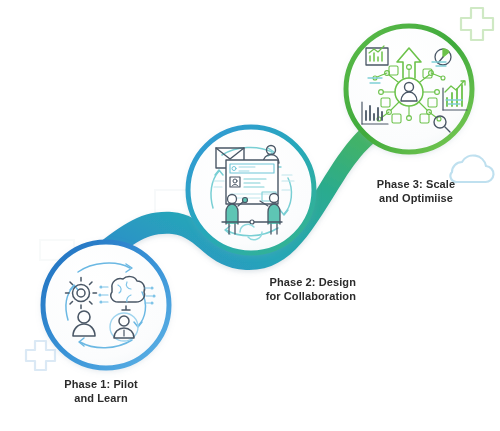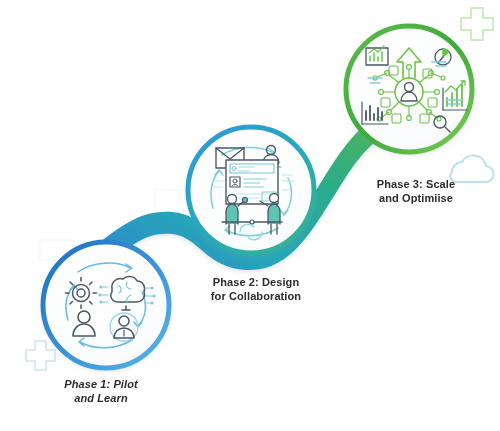--- a/index.html
+++ b/index.html
@@ -31,22 +31,22 @@
     position: absolute;
     text-align: center;
     color: #2b2b2b;
     font-size: 11px;
     line-height: 14px;
     font-weight: 600;
     letter-spacing: 0.1px;
     white-space: pre-line;
     font-family: "Liberation Sans", sans-serif;
   }
-  #label-1 { left: 18px;  top: 377px; width: 166px; font-style: italic; }
-  #label-2 { left: 168px; top: 275px; width: 176px; }
+  #label-1 { left: 18px;  top: 377px; width: 166px; }
+  #label-2 { left: 180px; top: 275px; width: 176px; text-align: right; }
   #label-3 { left: 330px; top: 177px; width: 172px; }
 </style>
 </head>
 <body>
 
 <div id="stage">
 
   <svg id="bg-svg" viewBox="0 0 500 431" xmlns="http://www.w3.org/2000/svg">
     <defs>
       <linearGradient id="ribbonGrad" x1="0" y1="1" x2="1" y2="0">

